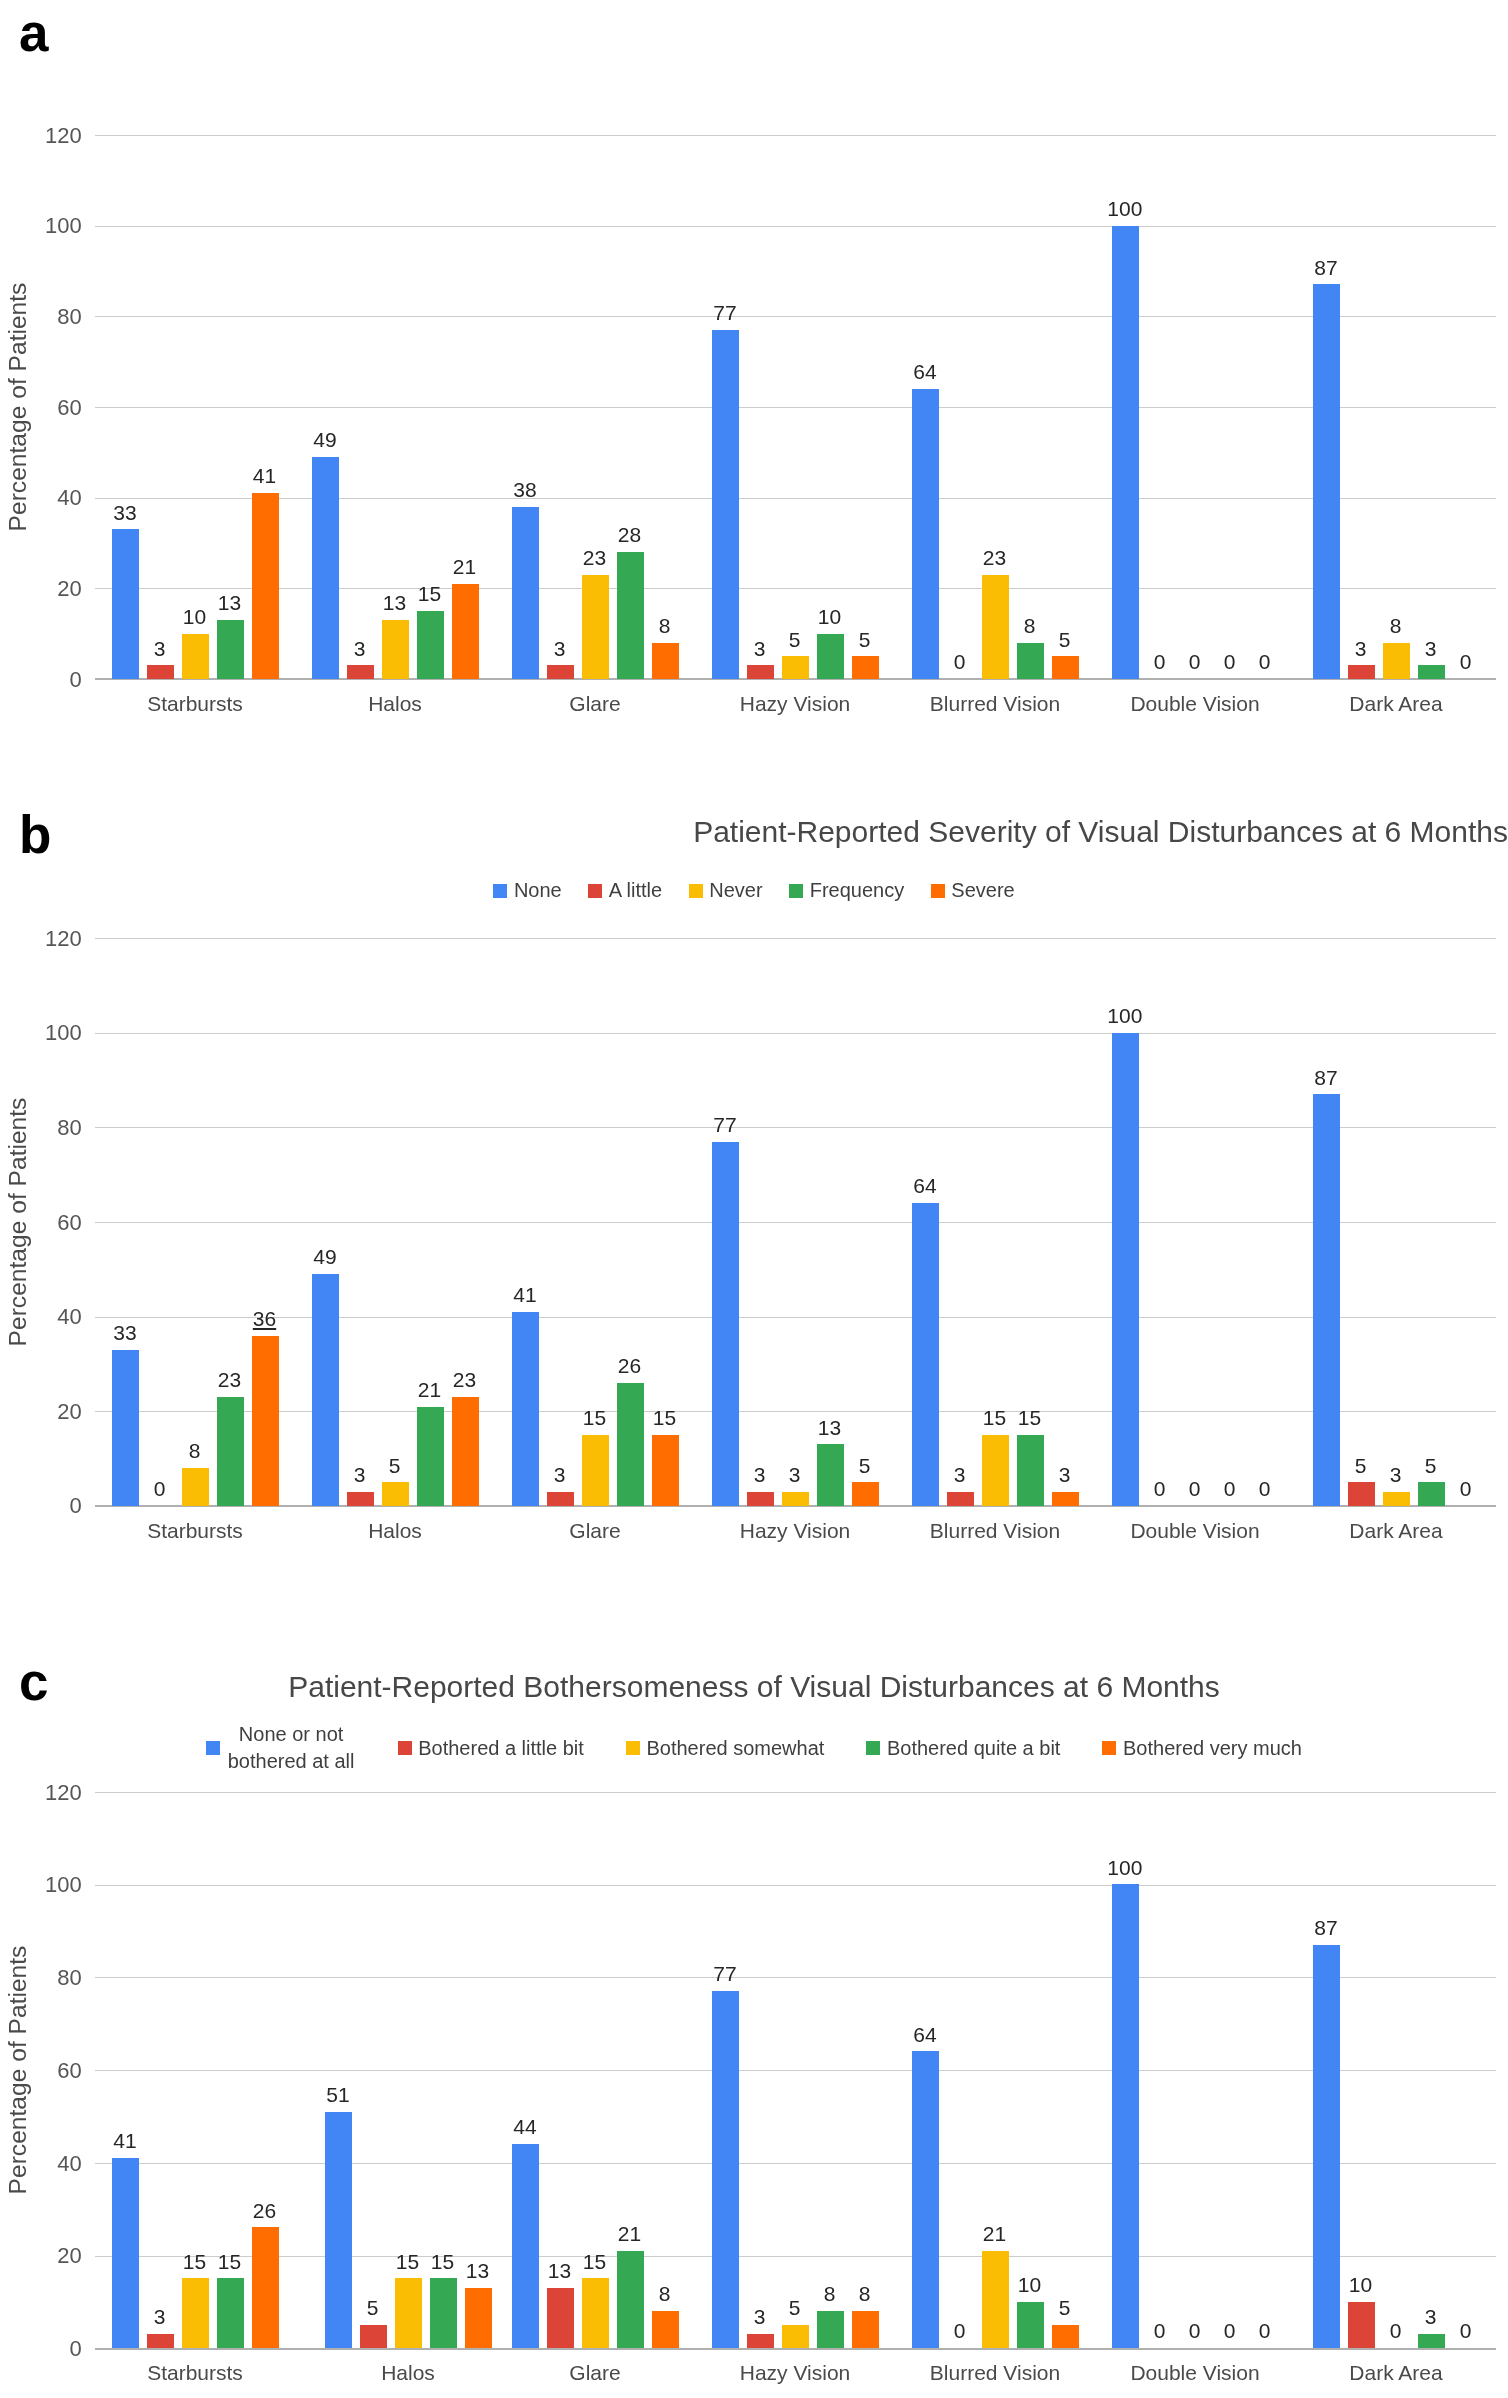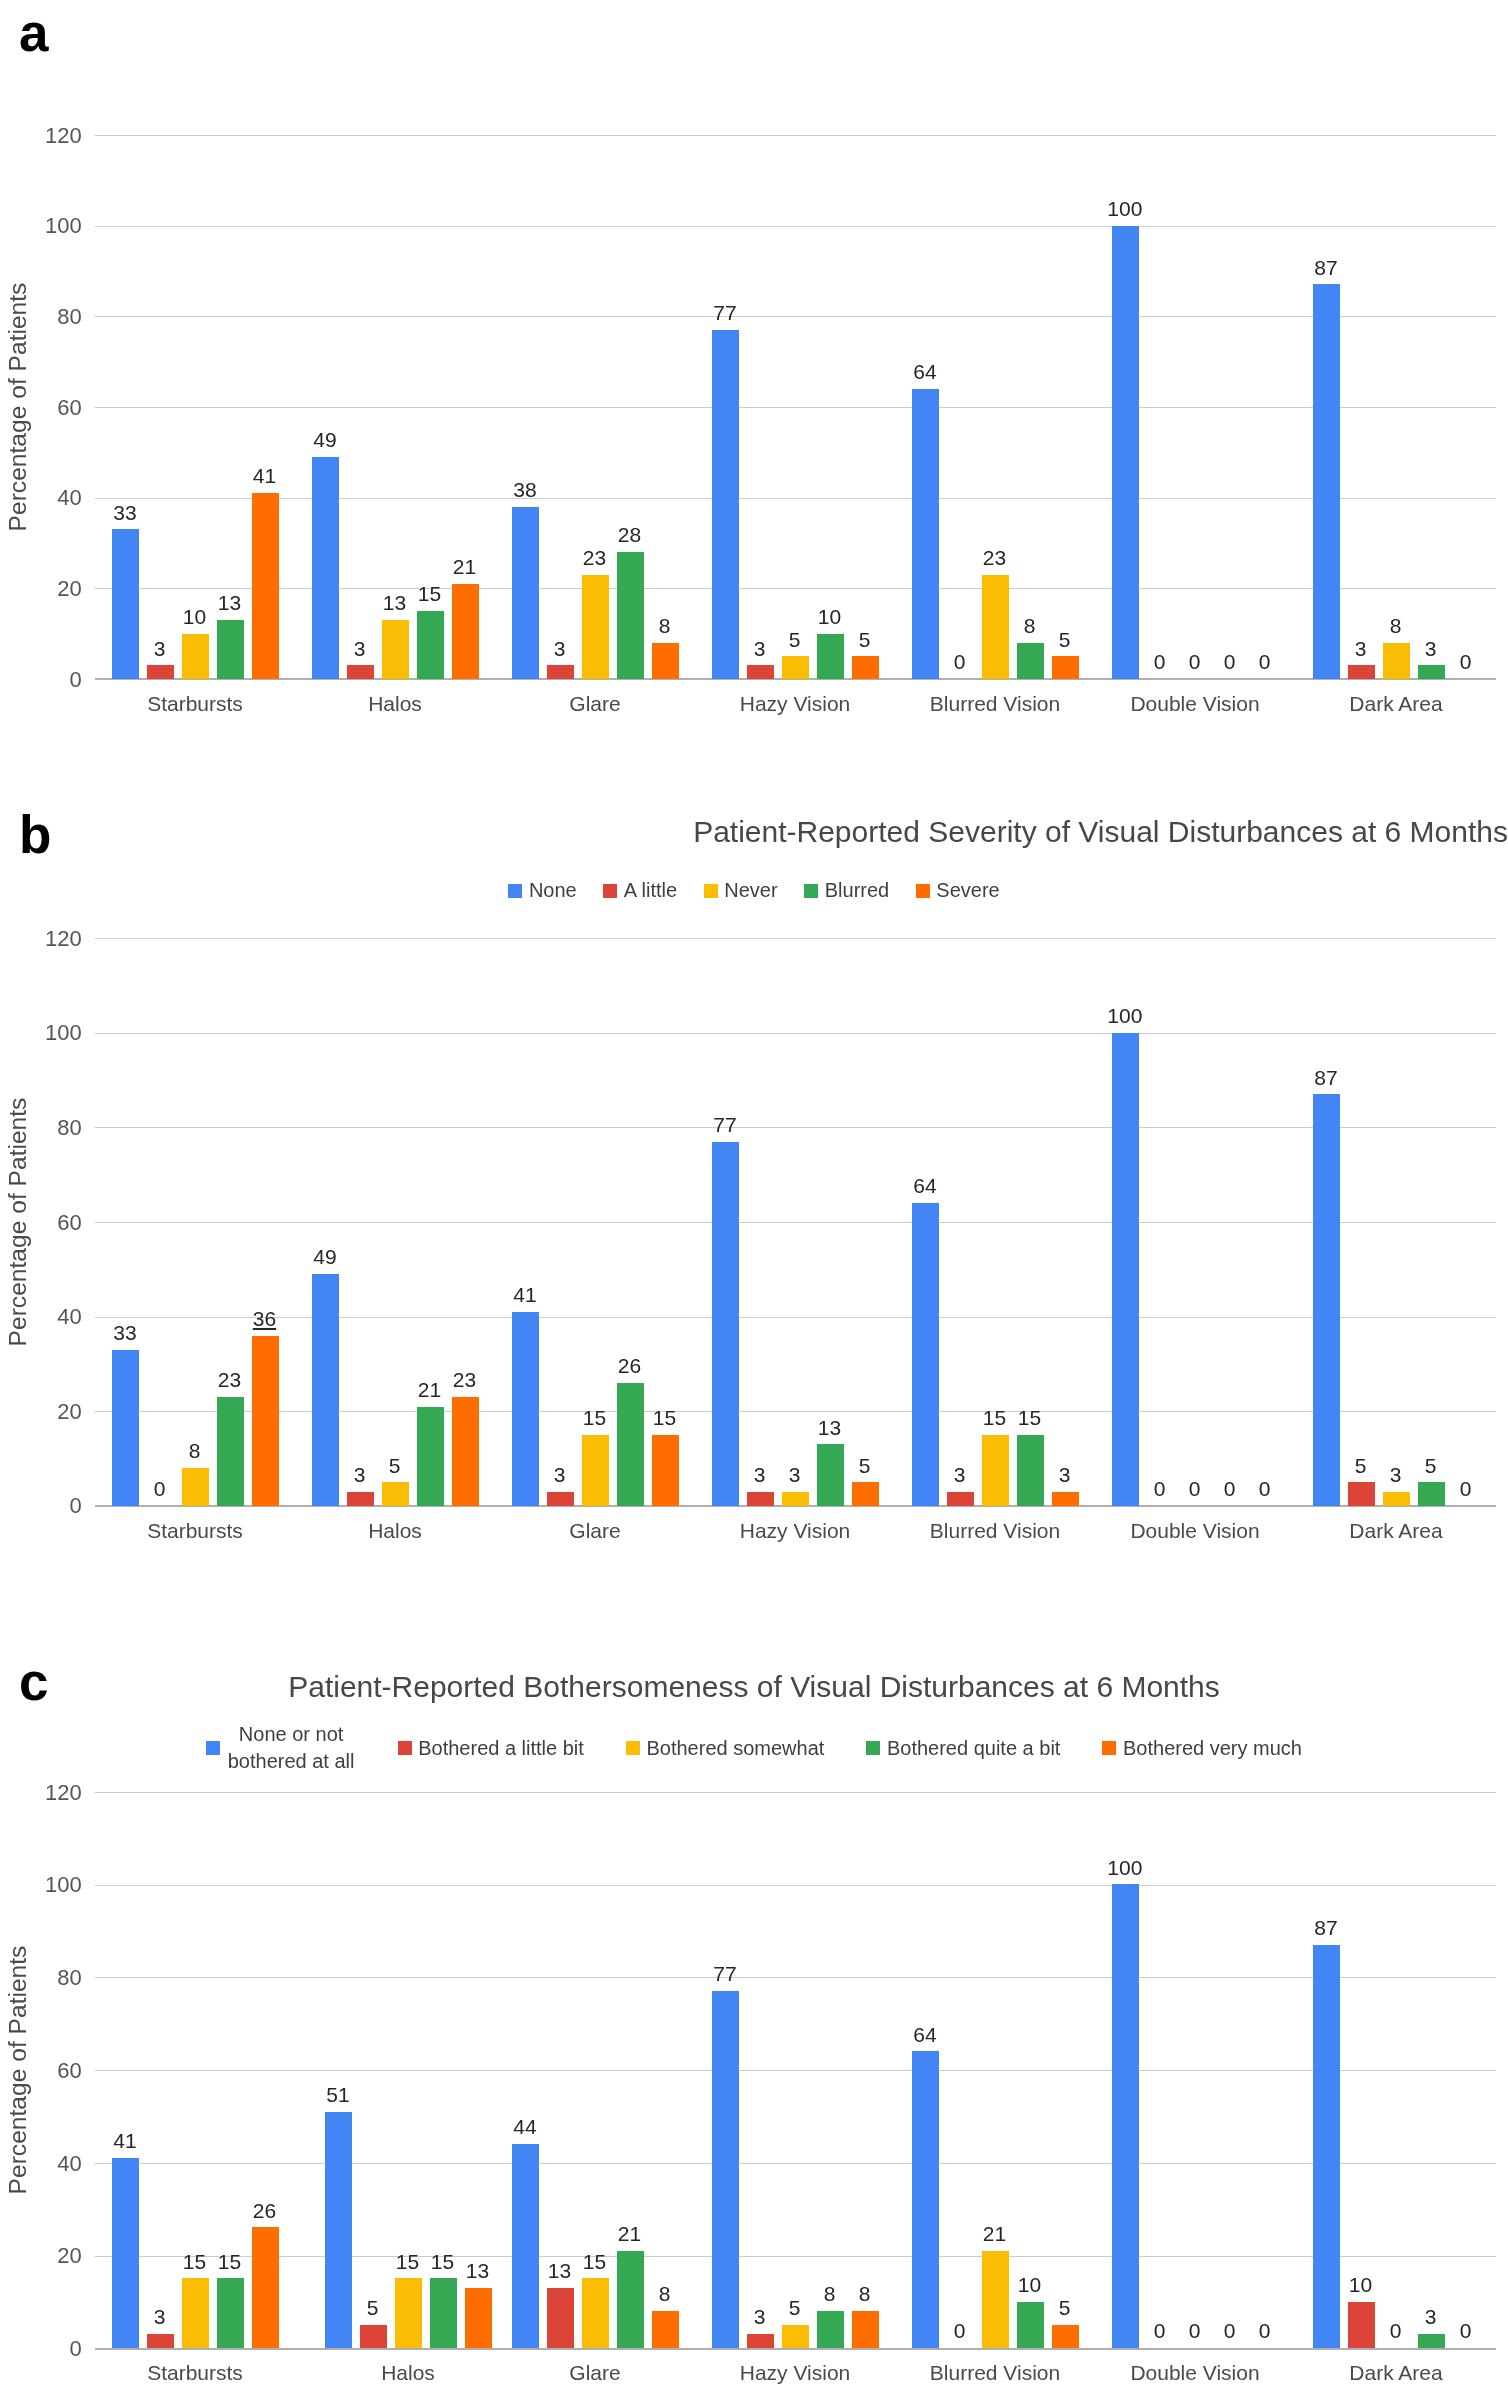--- a/index.html
+++ b/index.html
@@ -146,21 +146,21 @@
         <div class="legend-item">
           <span class="legend-swatch" style="background: rgb(219, 68, 55);"></span>
           <span class="legend-label">A little</span>
         </div>
         <div class="legend-item">
           <span class="legend-swatch" style="background: rgb(251, 188, 4);"></span>
           <span class="legend-label">Never</span>
         </div>
         <div class="legend-item">
           <span class="legend-swatch" style="background: rgb(52, 168, 83);"></span>
-          <span class="legend-label">Blurred</span>
+          <span class="legend-label">Frequency</span>
         </div>
         <div class="legend-item">
           <span class="legend-swatch" style="background: rgb(255, 109, 1);"></span>
           <span class="legend-label">Severe</span>
         </div>
       </div>
       <div class="ylabel-wrap" style="top: 138px; height: 568px;">
         <div class="ylabel">Percentage of Patients</div>
       </div>
       <div class="plot" style="top: 138px; height: 568px;">

